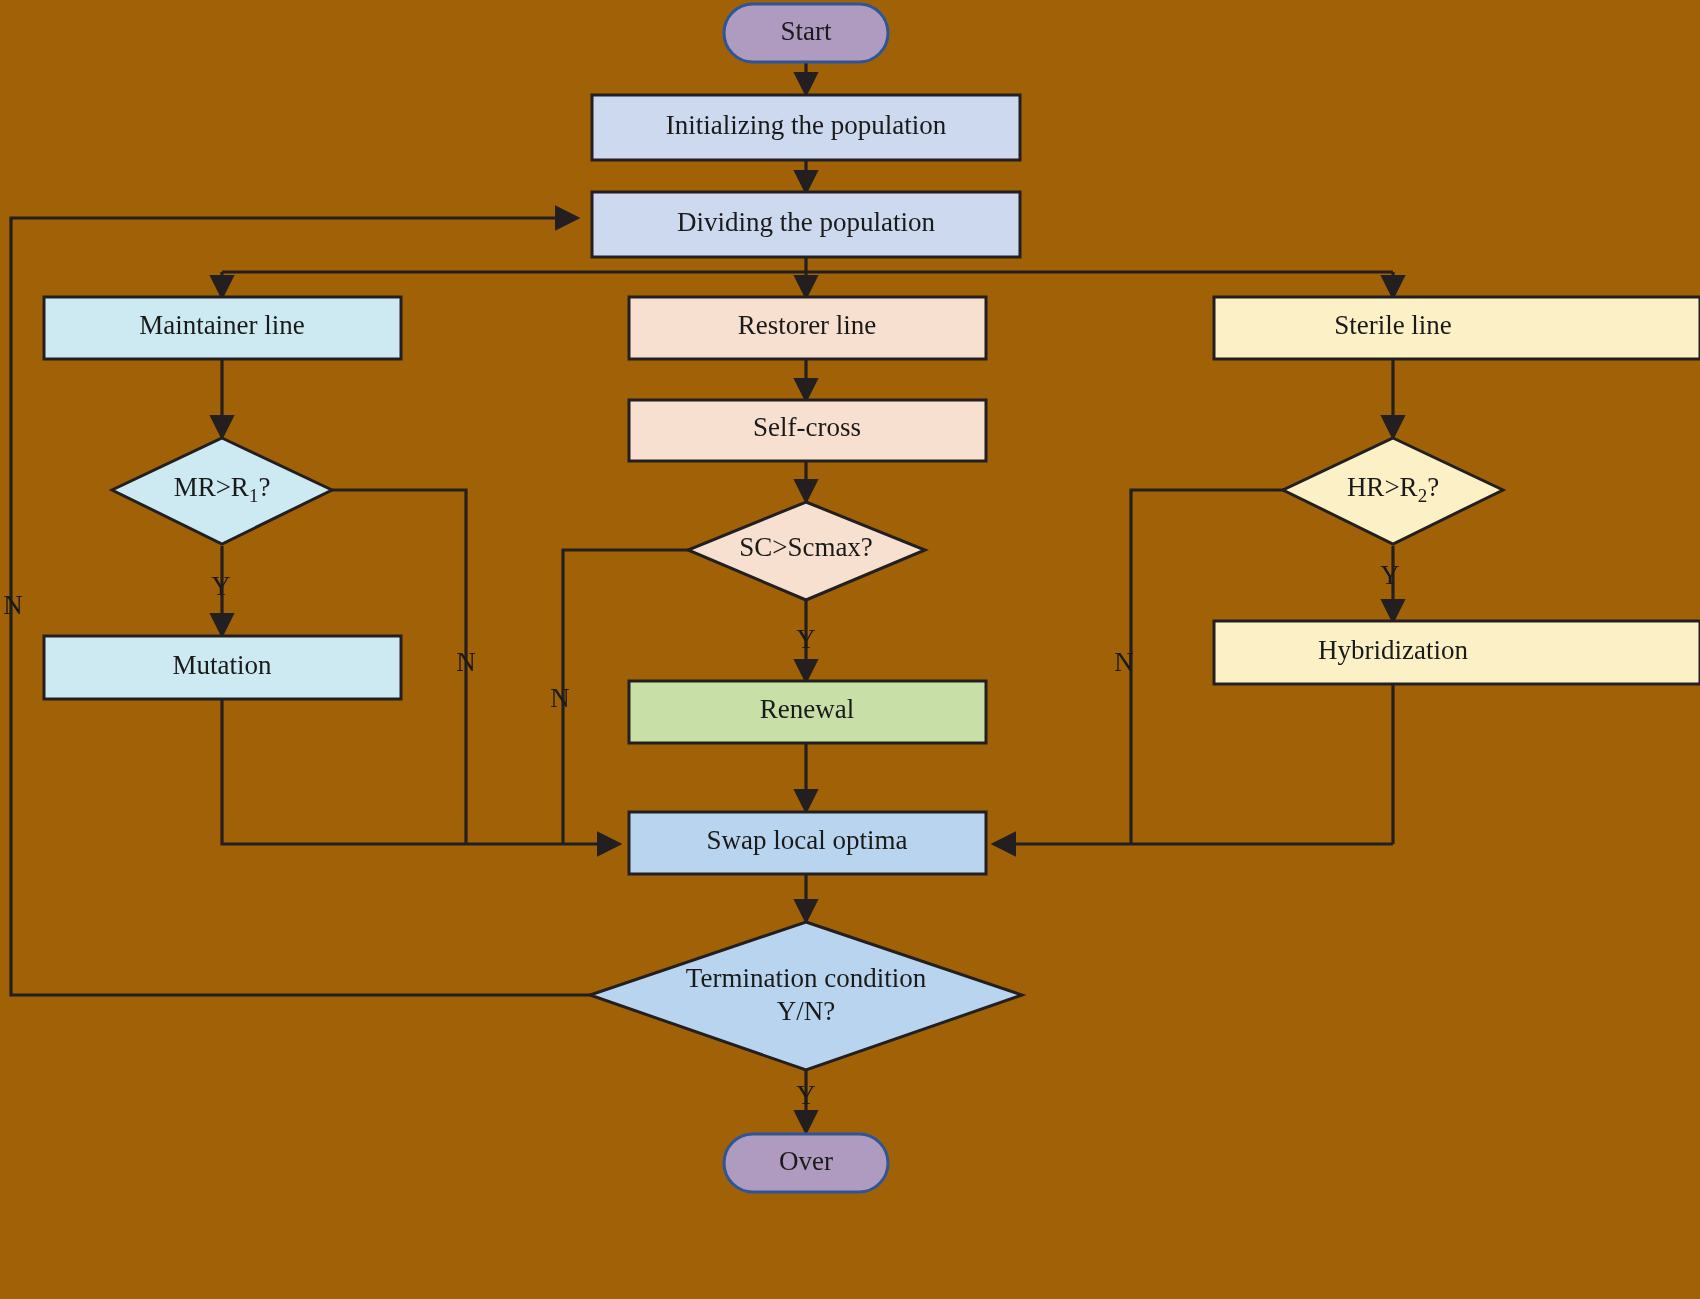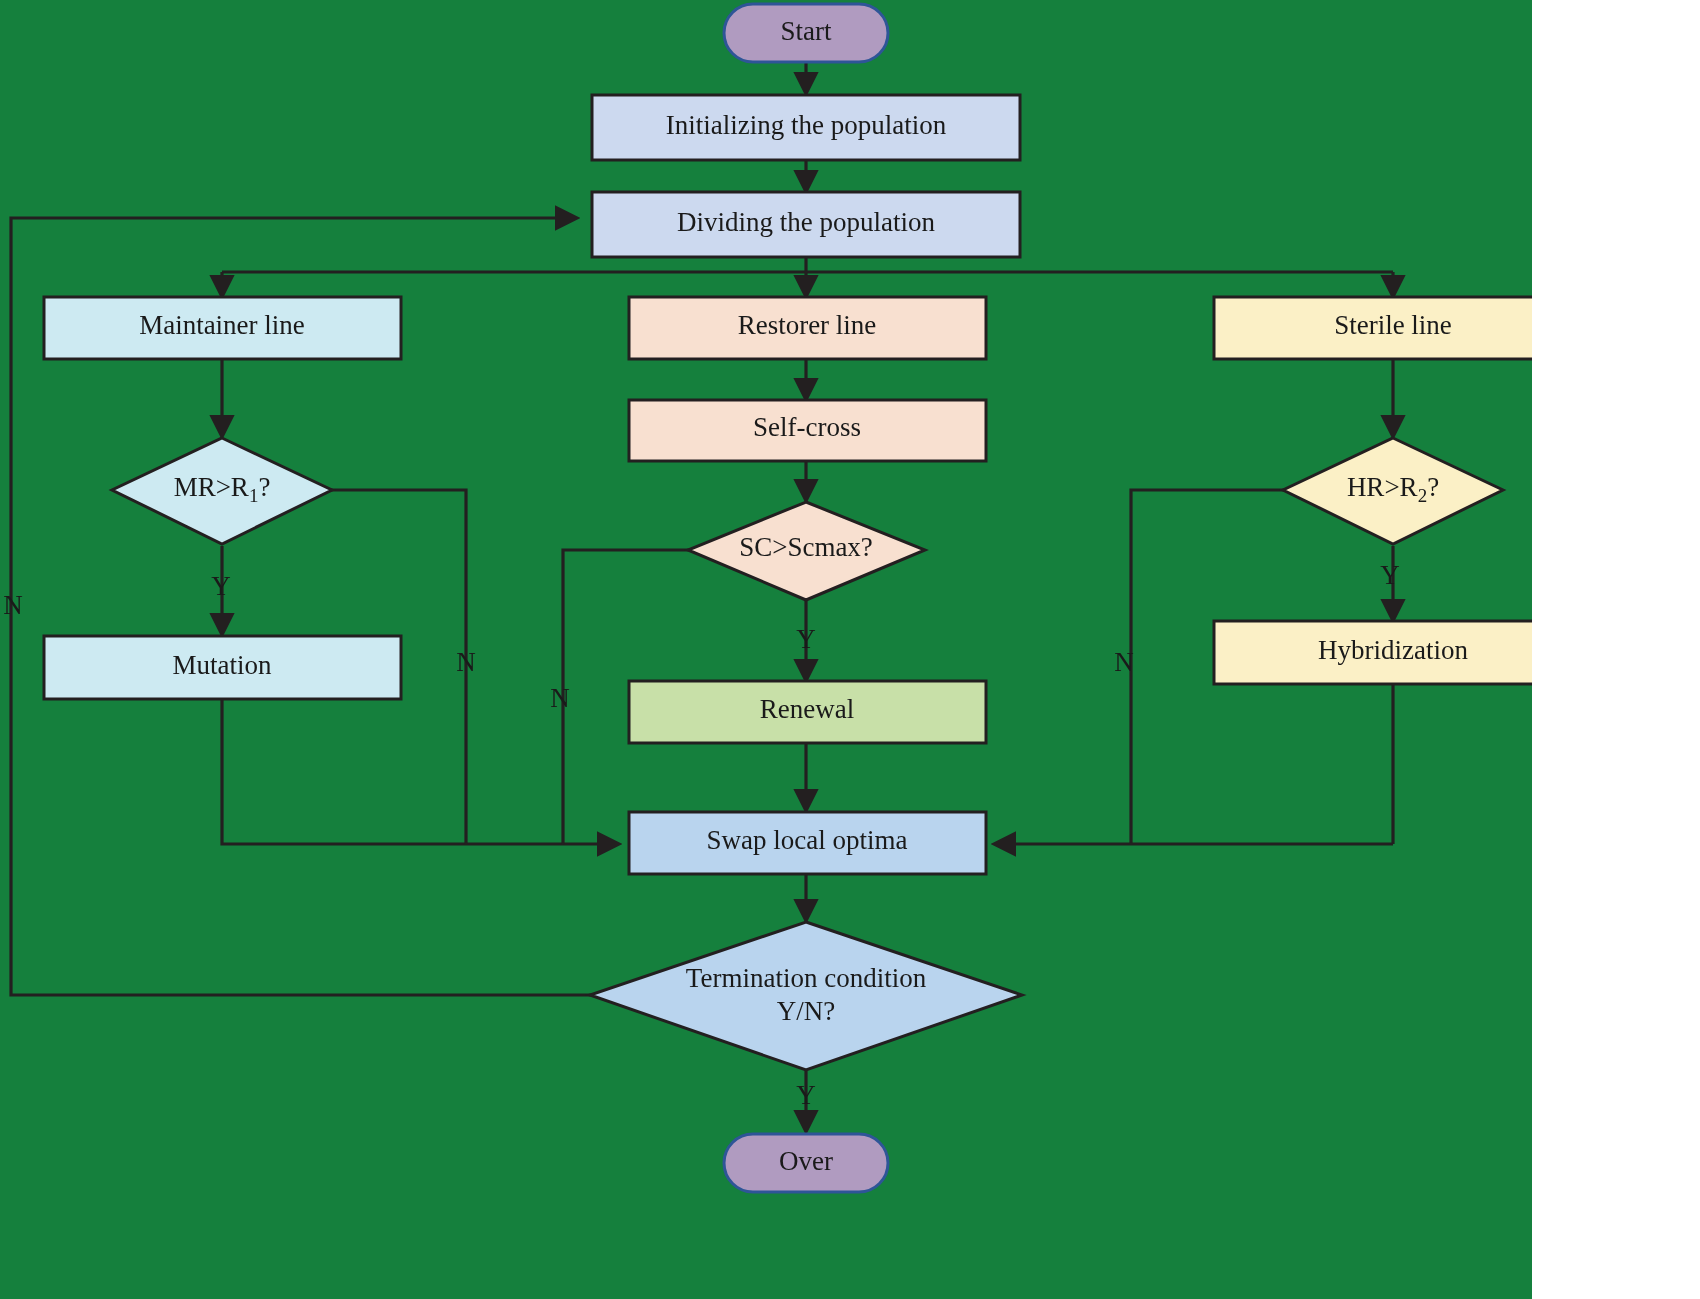--- a/index.html
+++ b/index.html
@@ -1,17 +1,17 @@
 <!DOCTYPE html>
 <html><head>
 <meta charset="utf-8">
 <style>
   html,body{margin:0;padding:0;background:#ffffff;}
   body{font-family:"Liberation Serif", serif;}
-  #stage{position:relative;width:1532px;height:1299px;background:#15803d;overflow:hidden;}
+  #stage{position:relative;width:1700px;height:1299px;background:#a16207;overflow:hidden;}
   svg#flow{position:absolute;left:0;top:0;width:1700px;height:1299px;}
   .nodeText{font-family:"Liberation Serif", serif;font-size:27px;fill:#1a1a1a;dominant-baseline:middle;text-anchor:middle;}
   .edgeLabel{font-family:"Liberation Serif", serif;font-size:27px;fill:#1a1a1a;dominant-baseline:middle;text-anchor:middle;}
   .sub{font-size:19px;}
   .shape{stroke:#231f20;stroke-width:3;}
   .term{stroke:#2e5597;stroke-width:3;}
   .link{stroke:#231f20;stroke-width:3.2;fill:none;}
 </style>
 </head>
 <body>

